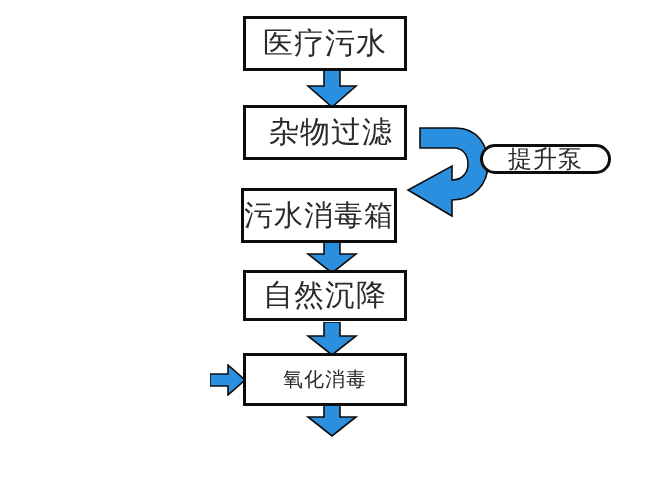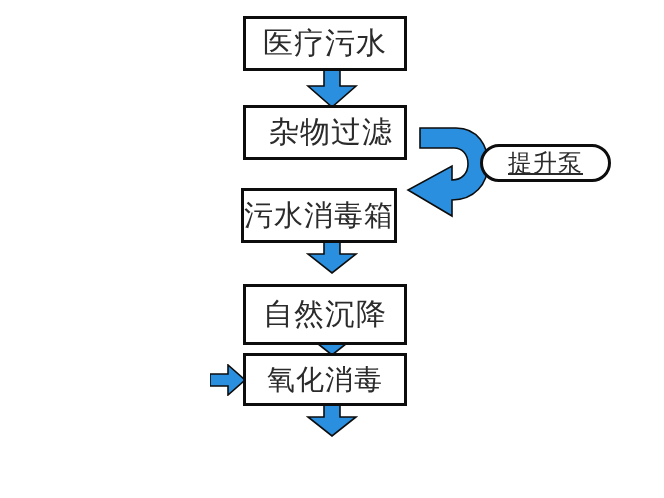--- a/index.html
+++ b/index.html
@@ -35,25 +35,25 @@
     z-index: 3;
   }
   .node.pill {
     border-radius: 22px;
     border-width: 3px;
   }
 
   .n1 { left: 243px; top: 16px;  width: 164px; height: 55px;  font-size: 30px; }
   .n2 { left: 243px; top: 105px; width: 164px; height: 55px;  font-size: 30px; padding-left: 12px; }
   .n3 { left: 241px; top: 188px; width: 156px; height: 55px;  font-size: 29px; }
-  .n4 { left: 243px; top: 270px; width: 164px; height: 61px;  font-size: 30px; margin-top: 14px; }
-  .n5 { left: 243px; top: 353px; width: 164px; height: 53px;  font-size: 28px; }
+  .n4 { left: 243px; top: 270px; width: 164px; height: 51px;  font-size: 30px; }
+  .n5 { left: 243px; top: 353px; width: 164px; height: 53px;  font-size: 20px; }
   .n6 { left: 243px; top: 435px; width: 164px; height: 54px;  font-size: 30px; }
 
-  .pump  { left: 480px; top: 144px; width: 131px; height: 38px; font-size: 24px; text-decoration: underline; }
+  .pump  { left: 480px; top: 144px; width: 131px; height: 30px; font-size: 24px; }
   .ozone { left: 48px;  top: 359px; width: 165px; height: 42px; font-size: 27px; }
 
   
   .arrow {
     position: absolute;
     z-index: 2;
   }
   .arrow svg { display: block; }
 
   .a1 { left: 300px; top: 68px;  }

